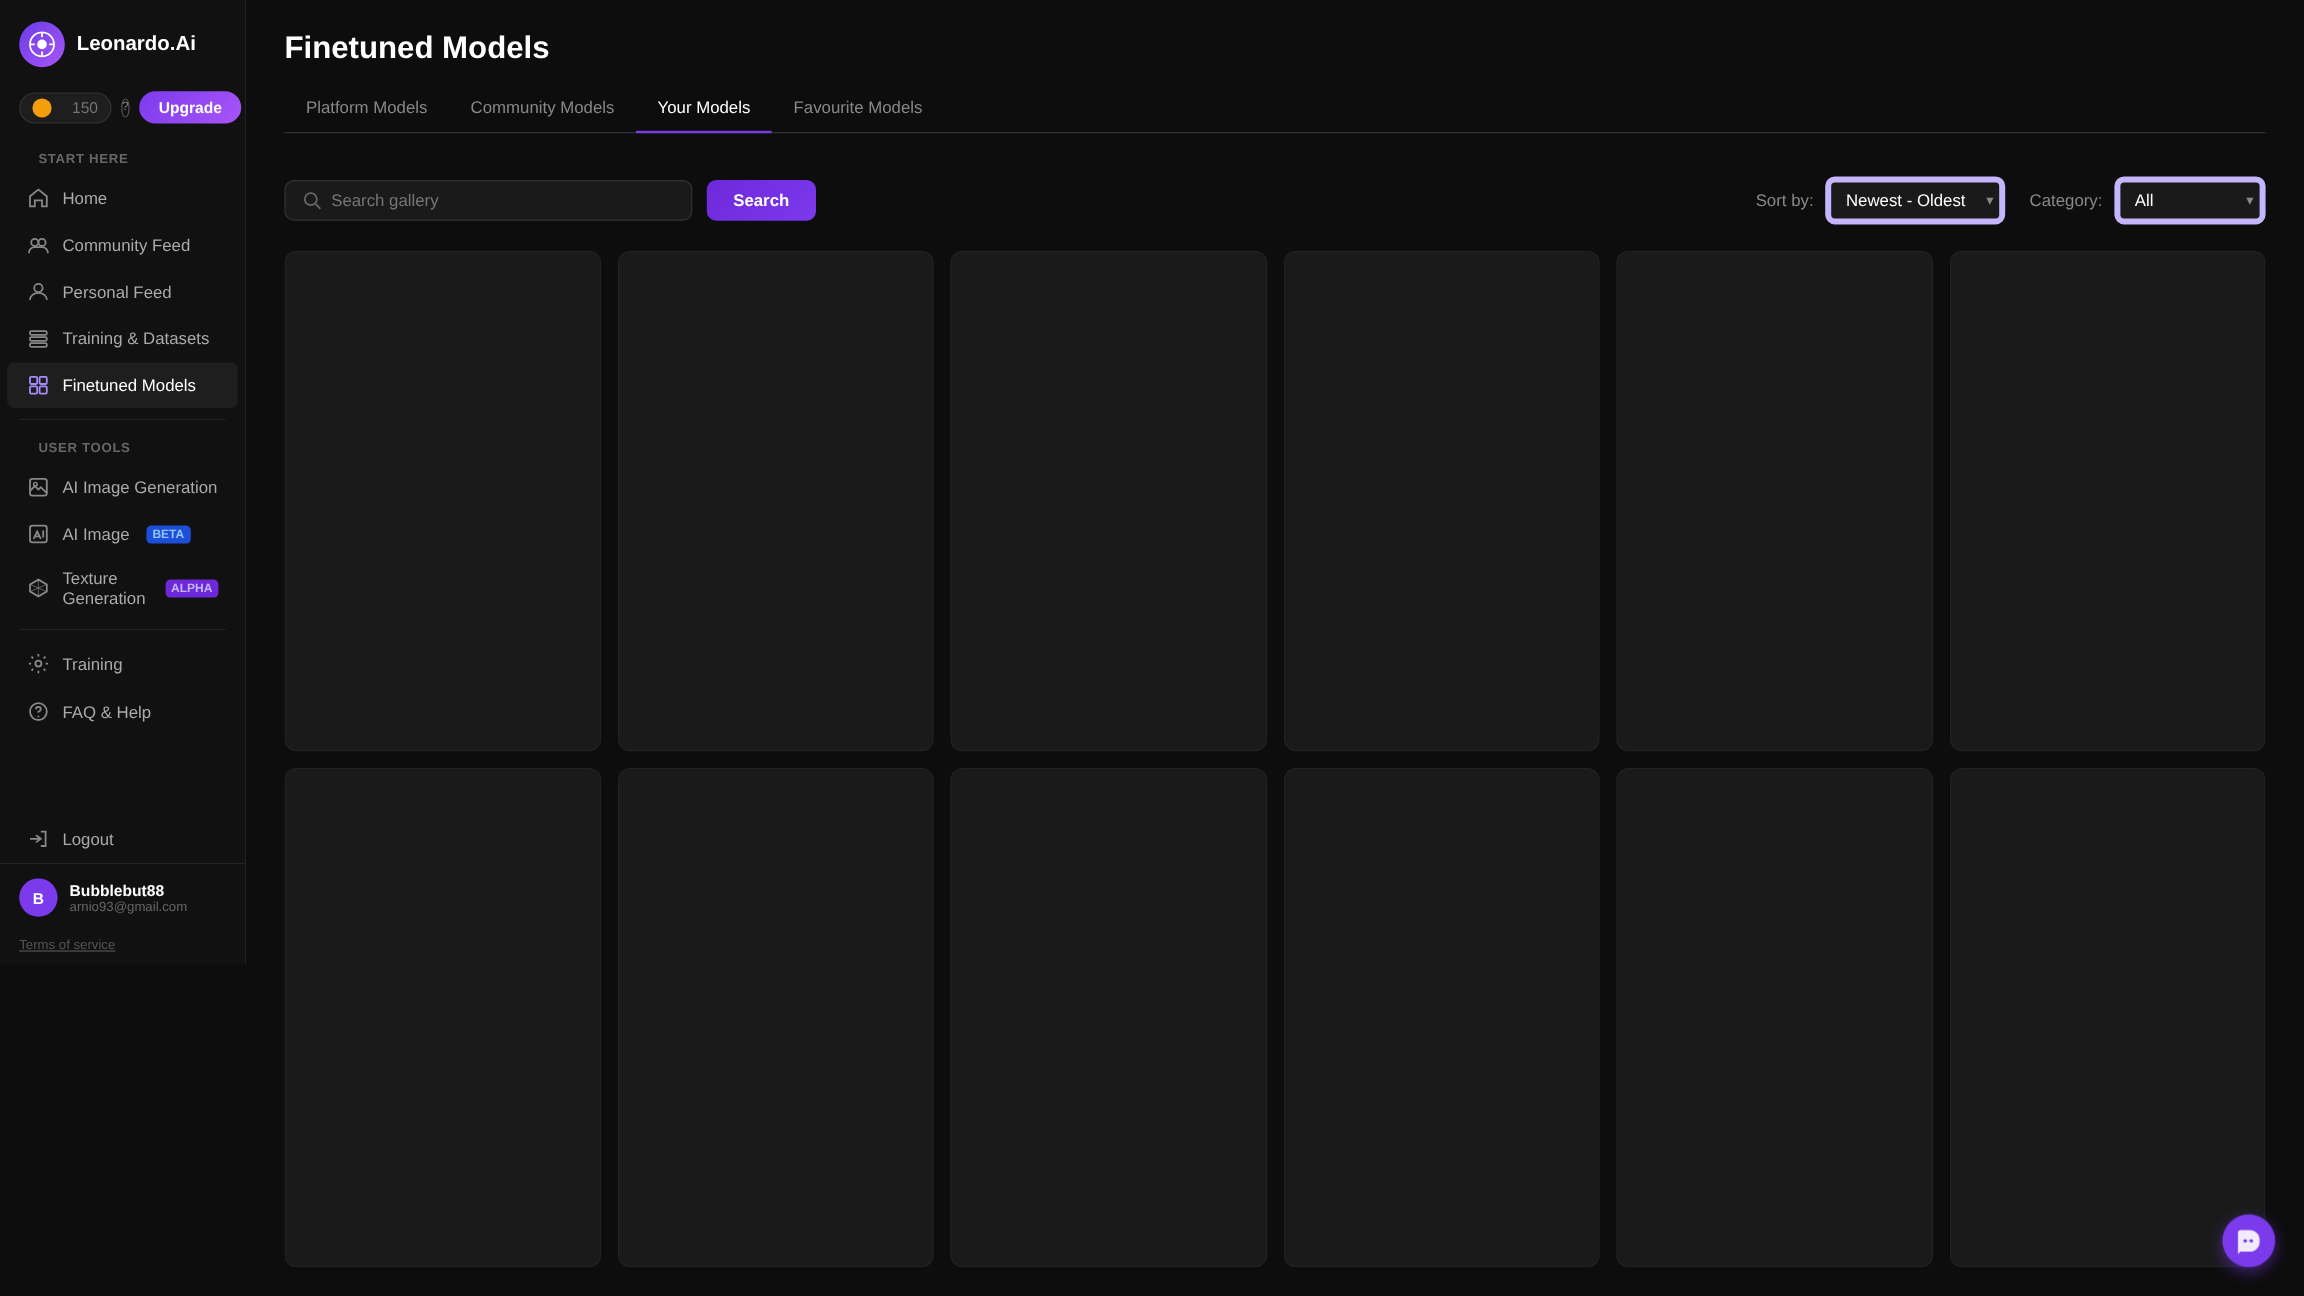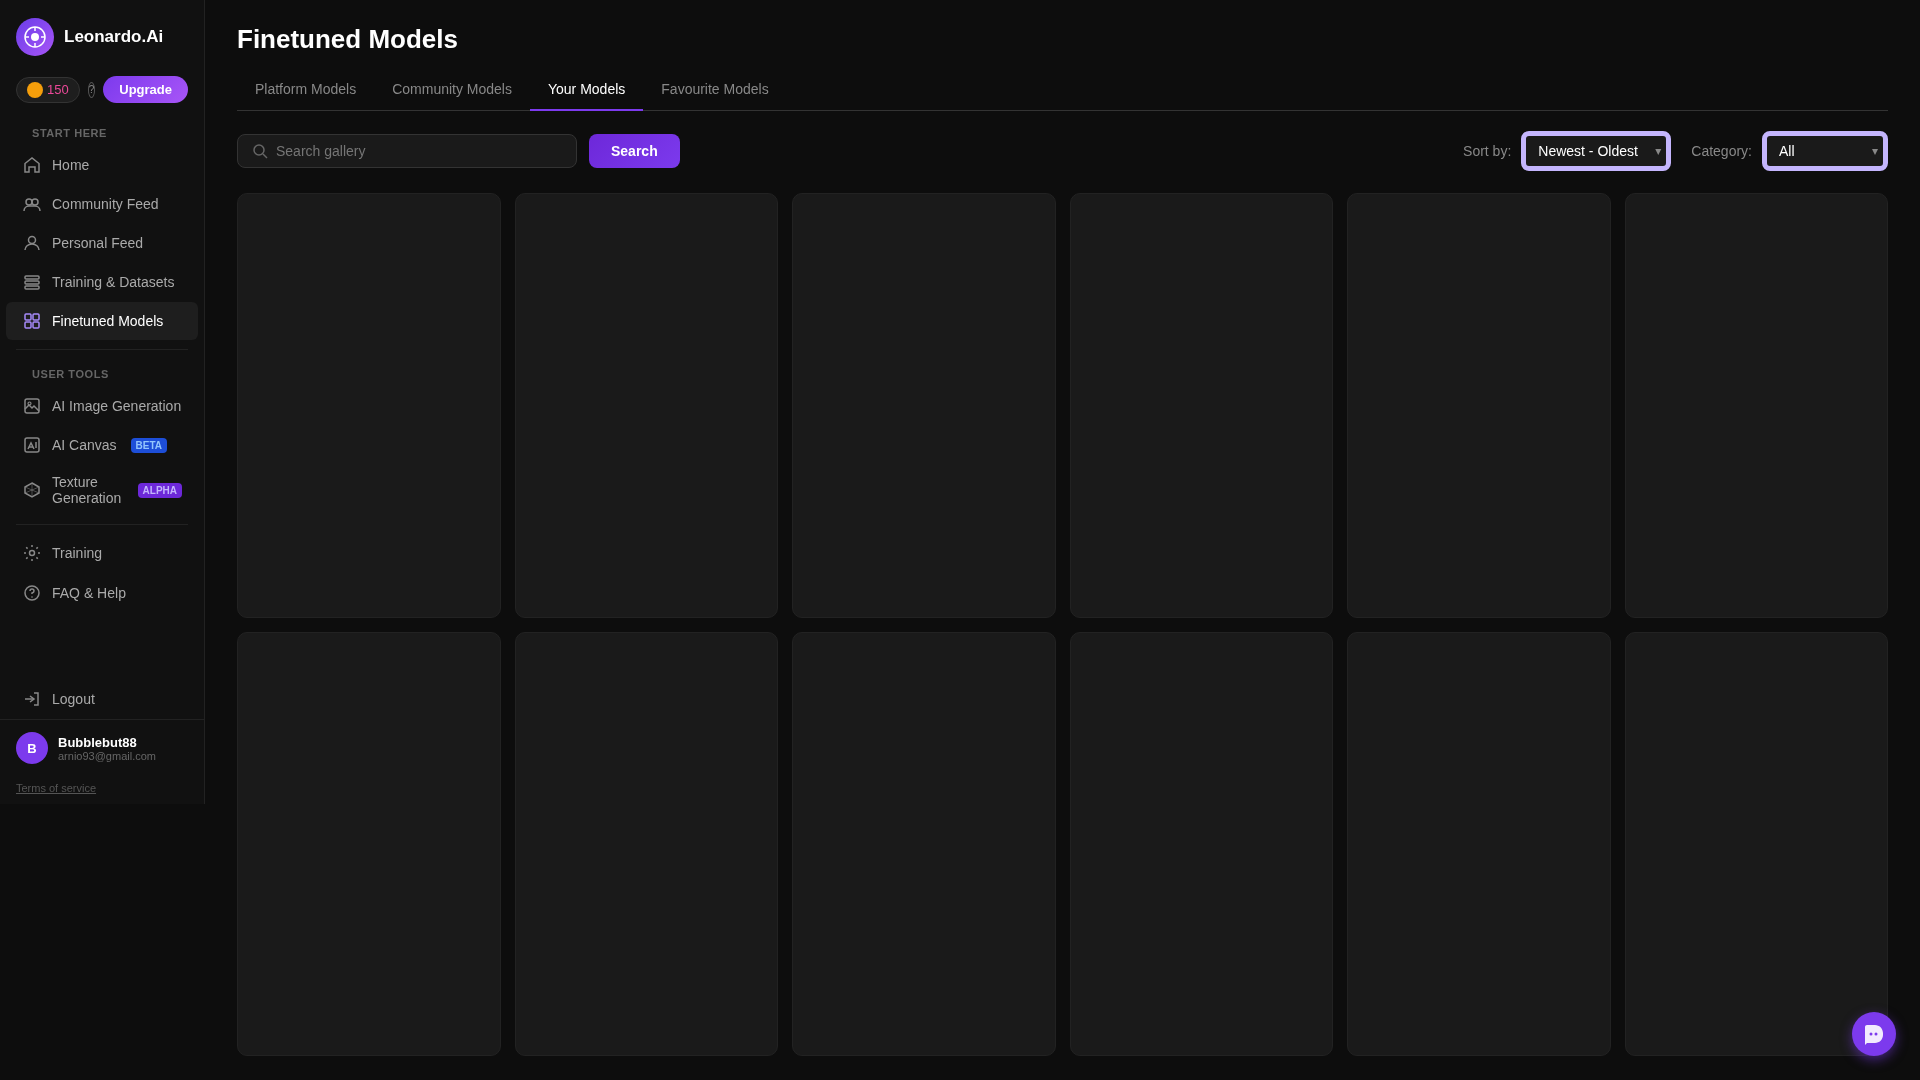--- a/index.html
+++ b/index.html
@@ -55,27 +55,27 @@
     .credits-area {
       display: flex;
       align-items: center;
       gap: 8px;
       padding: 6px 16px 14px;
     }
 
     .credits-badge {
       display: flex;
       align-items: center;
-      gap: 4px;
+      gap: 17px;
       background: #1e1e1e;
       border: 1px solid #333;
       border-radius: 20px;
       padding: 4px 10px;
       font-size: 13px;
-      color: #ec4899;
+      color: #737373;
       justify-content: flex-end;
     }
 
     .credits-icon {
       width: 16px;
       height: 16px;
       background: #f59e0b;
       border-radius: 50%;
       display: inline-block;
     }
@@ -215,21 +215,21 @@
       font-size: 26px;
       font-weight: 700;
       color: #fff;
       margin-bottom: 18px;
     }
 
     .tabs {
       display: flex;
       gap: 0;
       border-bottom: 1px solid #333;
-      margin-bottom: 20px;
+      margin-bottom: 36px;
     }
 
     .tab {
       padding: 8px 18px 12px;
       font-size: 14px;
       color: #888;
       cursor: pointer;
       border-bottom: 2px solid transparent;
       margin-bottom: -1px;
     }
@@ -472,21 +472,21 @@
 
     <div class="nav-item">
       <div class="nav-icon">
         <svg width="18" height="18" viewBox="0 0 18 18" fill="none">
           <rect x="2" y="2" width="14" height="14" rx="2" stroke="#888" stroke-width="1.5" fill="none"></rect>
           <path d="M5 13l3-6 3 6" stroke="#888" stroke-width="1.5" fill="none"></path>
           <path d="M6 11h4" stroke="#888" stroke-width="1.5"></path>
           <line x1="13" y1="6" x2="13" y2="12" stroke="#888" stroke-width="1.5"></line>
         </svg>
       </div>
-      <span>AI Canvas</span>
+      <span>AI Image</span>
       <span class="badge badge-beta">BETA</span>
     </div>
 
     <div class="nav-item">
       <div class="nav-icon">
         <svg width="18" height="18" viewBox="0 0 18 18" fill="none">
           <path d="M9 2L16 6V12L9 16L2 12V6L9 2Z" stroke="#888" stroke-width="1.5" fill="none"></path>
           <path d="M9 2V16" stroke="#888" stroke-width="1" opacity="0.5"></path>
           <path d="M2 6l14 6" stroke="#888" stroke-width="1" opacity="0.5"></path>
           <path d="M16 6L2 12" stroke="#888" stroke-width="1" opacity="0.5"></path>

